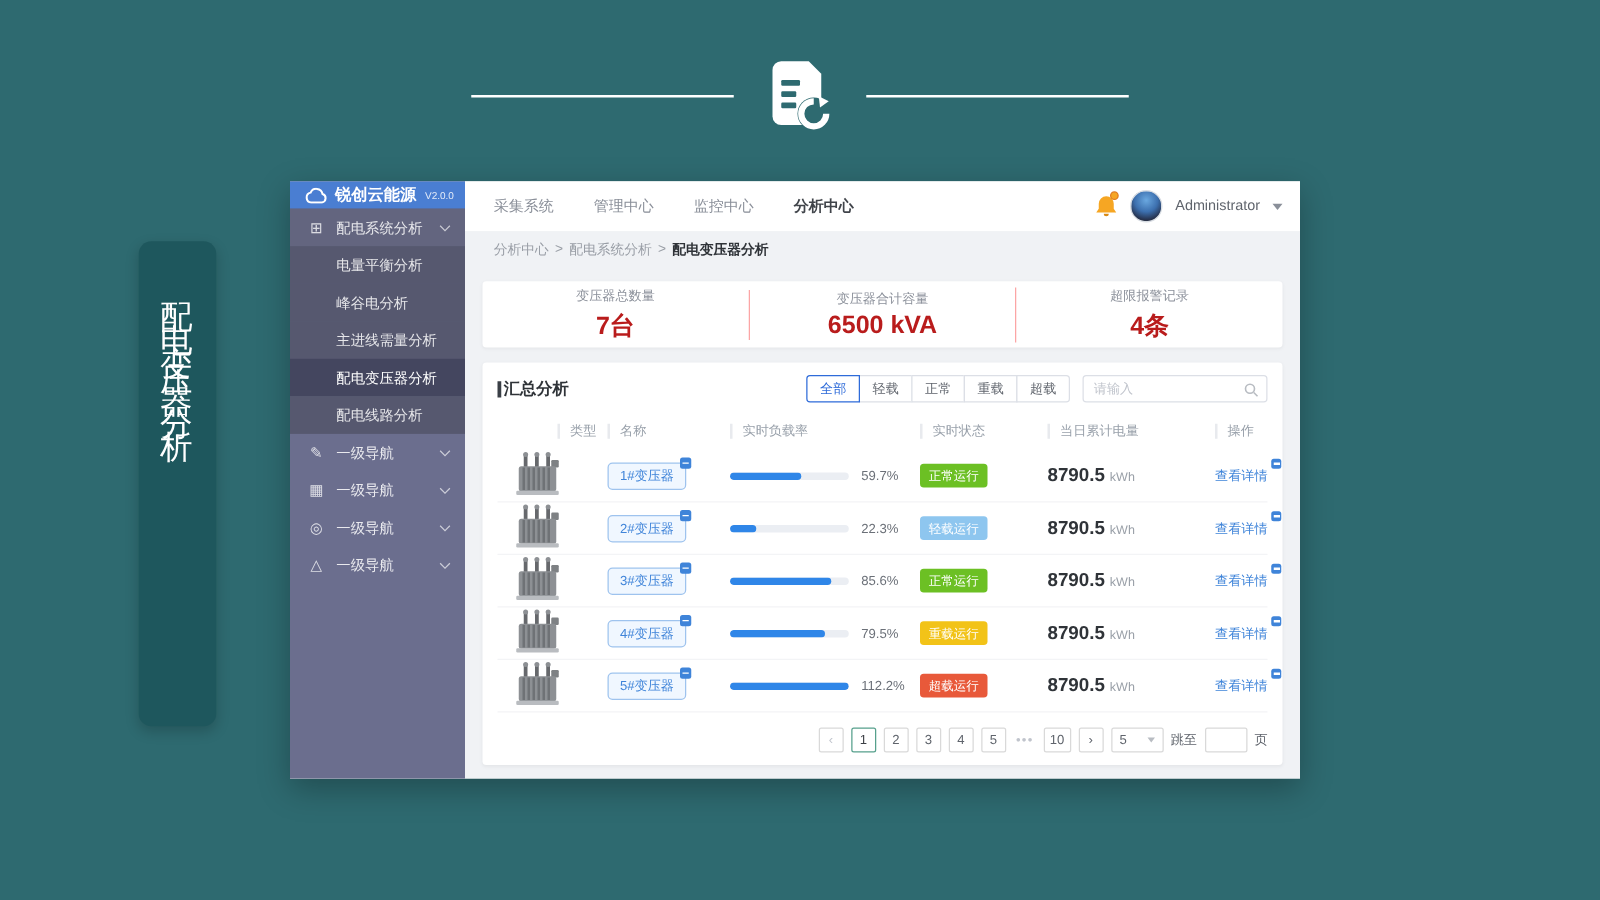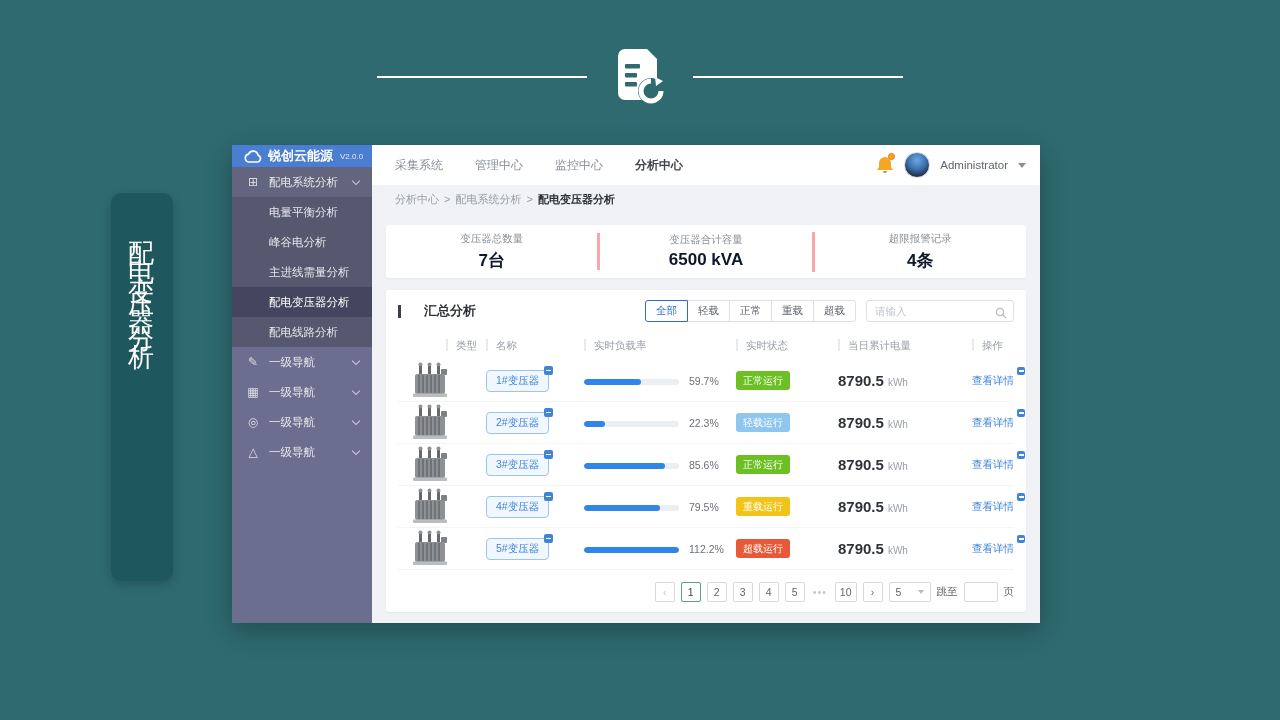--- a/index.html
+++ b/index.html
@@ -49,28 +49,28 @@
   .caret-down { width:0; height:0; border-left:4px solid transparent; border-right:4px solid transparent; border-top:5px solid #8a8f99; }
 
   .breadcrumb { height:28px; background:#f0f2f5; display:flex; align-items:center; padding-left:23px; font-size:11px; color:#989da5; gap:5px; flex:none; }
   .breadcrumb .crumb-last { color:#2f3338; font-weight:bold; }
 
   .content { flex:1; padding:12px 14px; overflow:hidden; }
 
   
   .stats-card { background:#fff; border-radius:3px; height:53px; display:flex; align-items:center; box-shadow:0 1px 3px rgba(0,0,0,.05); }
   .stat { flex:1; text-align:center; }
-  .stat + .stat { border-left:3px solid #fca5a5; }
+  .stat + .stat { border-left:1px solid #fca5a5; }
   .stat-label { font-size:10.5px; color:#8b909a; }
-  .stat-value { font-size:17px; font-weight:bold; color:#0f172a; margin-top:3px; }
+  .stat-value { font-size:20px; font-weight:bold; color:#b91c1c; margin-top:3px; }
 
   
   .table-card { background:#fff; border-radius:3px; margin-top:12px; padding:10px 12px; box-shadow:0 1px 3px rgba(0,0,0,.05); }
   .card-head { display:flex; align-items:center; }
-  .sec-title { display:flex; align-items:center; gap:23px; font-size:13px; font-weight:bold; color:#2f3338; }
+  .sec-title { display:flex; align-items:center; gap:2px; font-size:13px; font-weight:bold; color:#2f3338; }
   .sec-bar { width:3px; height:13px; background:#3a3f46; }
   .head-right { margin-left:auto; display:flex; align-items:center; gap:10px; }
   .filter-group { display:flex; }
   .fbtn { height:22px; padding:0 10px; font-size:10.5px; color:#5f646c; background:#fff; border:1px solid #dcdfe6; display:flex; align-items:center; margin-left:-1px; cursor:pointer; }
   .fbtn:first-child { border-radius:3px 0 0 3px; margin-left:0; }
   .fbtn:last-child { border-radius:0 3px 3px 0; }
   .fbtn.active { color:#2e6bd9; border-color:#2e6bd9; position:relative; z-index:2; }
   .search-box { position:relative; }
   .search-box input { width:148px; height:22px; border:1px solid #dcdfe6; border-radius:3px; padding:0 24px 0 8px; font-size:10.5px; color:#5f646c; outline:none; font-family:inherit; }
   .search-box input::placeholder { color:#c0c4cc; }

